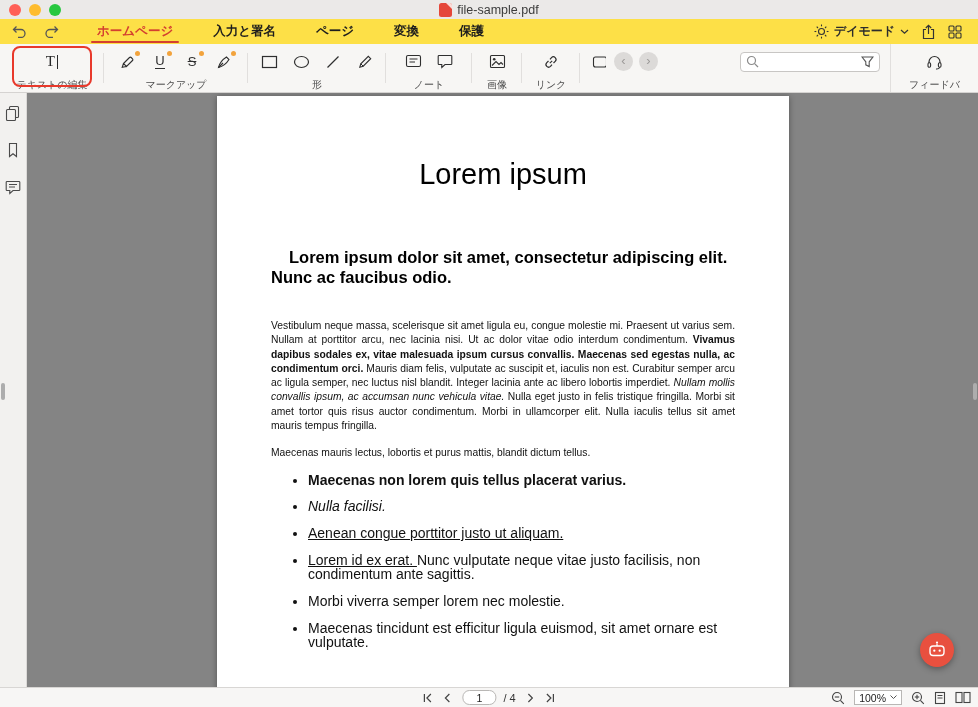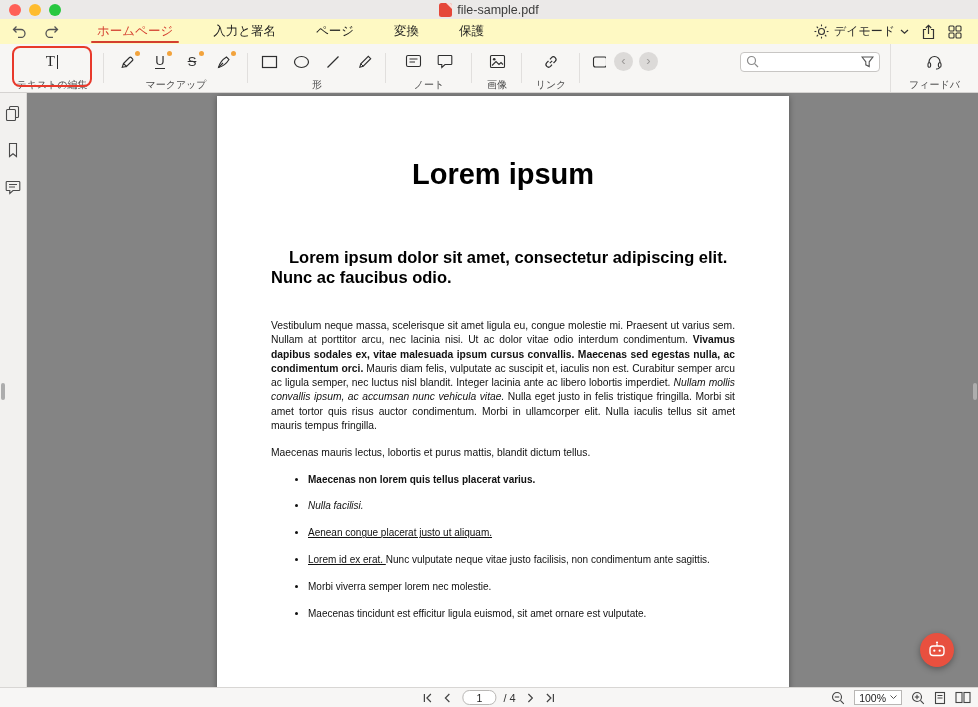--- a/index.html
+++ b/index.html
@@ -10,21 +10,21 @@
   
   .titlebar { height:19px; background:#ebe9e8; display:flex; align-items:center; position:relative; }
   .lights { position:absolute; left:9px; display:flex; gap:8px; }
   .light { width:12px; height:12px; border-radius:50%; }
   .light.r { background:#ff5f57; } .light.y { background:#febc2e; } .light.g { background:#28c840; }
   .wintitle { margin:0 auto; display:flex; align-items:center; gap:5px; font-size:12.5px; font-weight:normal; color:#3c3c3c; }
   .pdfbadge { width:13px; height:14px; background:#e5473a; border-radius:2.5px; position:relative; }
   .pdfbadge::after { content:""; position:absolute; right:0; top:0; border:3px solid #ffffffd0; border-left-color:transparent; border-bottom-color:transparent; border-radius:0 2.5px 0 0; }
 
   
-  .tabbar { height:25px; background:#fef9c3; display:flex; align-items:stretch; padding:0 10px; }
+  .tabbar { height:25px; background:#fde047; display:flex; align-items:stretch; padding:0 10px;font-weight:bold; }
   .undoredo { display:flex; align-items:center; gap:13px; margin-right:16px; }
   .ur-btn { padding:2px; }
   .tab { padding:0 20px; display:flex; align-items:center; font-size:12.5px; color:#1d1d1d; position:relative; white-space:nowrap; }
   .tab.active { color:#d43f2f; }
   .tab.active::after { content:""; position:absolute; left:14px; right:14px; bottom:1px; height:2px; background:#d43f2f; border-radius:2px; }
   .tabbar-right { margin-left:auto; display:flex; align-items:center; gap:12px; padding-right:6px; }
   .daymode { display:flex; align-items:center; gap:5px; font-size:12px; color:#2c2c2c; }
 
   
   .toolbar { height:49px; background:#f7f6f4; border-bottom:1px solid #d5d3d1; display:flex; align-items:stretch; position:relative; }
@@ -46,26 +46,26 @@
   .searchbox { width:140px; height:20px; background:#fff; border:1px solid #c8c6c4; border-radius:4px; display:flex; align-items:center; padding:0 5px; gap:4px; }
   .searchbox input { flex:1; border:none; outline:none; font-size:11px; min-width:0; background:transparent; }
   .partial-sliver { width:26px; overflow:hidden; }
 
   
   .main { position:absolute; top:93px; left:0; right:0; bottom:20px; display:flex; }
   .sidebar { width:27px; background:#f2f1ef; border-right:1px solid #dcdad8; display:flex; flex-direction:column; align-items:center; padding-top:10px; gap:17px; flex:0 0 auto; }
   .sbicon { width:20px; height:20px; display:flex; align-items:center; justify-content:center; }
   .content { flex:1; background:#848484; position:relative; overflow:hidden; }
   .page { position:absolute; left:190px; top:3px; width:572px; height:760px; background:#fff; box-shadow:0 1px 6px rgba(0,0,0,.38); padding:62px 54px 0; }
-  .doc-title { text-align:center; font-size:29px; font-weight:bold; color:#000; }
+  .doc-title { text-align:center; font-size:29px; font-weight:normal; color:#000; }
   .doc-heading { margin-top:56px; font-size:16.5px; font-weight:bold; line-height:20px; text-indent:18px; color:#000; }
   .para { margin-top:32px; font-size:10.3px; line-height:14.3px; text-align:justify; color:#111; }
   .para.p2 { margin-top:13px; text-align:left; }
   .doc ul { margin-top:12px; padding-left:37px; }
-  .doc li { font-size:10px; line-height:14.3px; margin-bottom:12.5px; color:#111; }
+  .doc li { font-size:14px; line-height:14.3px; margin-bottom:12.5px; color:#111; }
   .b { font-weight:bold; } .i { font-style:italic; } .u { text-decoration:underline; }
   .chart { display:flex; align-items:flex-start; margin-top:18px; }
   .yaxis { width:105px; text-align:right; padding-right:4px; font-size:8.5px; color:#333; margin-top:-5px; }
   .yaxis div { height:20px; }
   .chart-box { width:224px; height:80px; border:1px solid #c9c9c9; background:#fff; position:relative; }
   .legend-dot { position:absolute; top:-7px; left:50%; width:5px; height:5px; background:#f0a13a; }
   .scrollthumb { position:absolute; width:4px; height:17px; border-radius:2px; background:#adadad; top:290px; }
 
   
   .statusbar { position:absolute; bottom:0; left:0; right:0; height:20px; background:#f7f6f5; border-top:1px solid #d8d6d4; }
@@ -336,21 +336,21 @@
 
   <div class="content">
     <div class="page doc">
       <div class="doc-title">Lorem ipsum</div>
       <div class="doc-heading">Lorem ipsum dolor sit amet, consectetur adipiscing elit. Nunc ac faucibus odio.</div>
       <p class="para"><span>Vestibulum neque massa, scelerisque sit amet ligula eu, congue molestie mi. Praesent ut varius sem. Nullam at porttitor arcu, nec lacinia nisi. Ut ac dolor vitae odio interdum condimentum. </span><span class="b">Vivamus dapibus sodales ex, vitae malesuada ipsum cursus convallis. Maecenas sed egestas nulla, ac condimentum orci.</span><span> Mauris diam felis, vulputate ac suscipit et, iaculis non est. Curabitur semper arcu ac ligula semper, nec luctus nisl blandit. Integer lacinia ante ac libero lobortis imperdiet. </span><span class="i">Nullam mollis convallis ipsum, ac accumsan nunc vehicula vitae.</span><span> Nulla eget justo in felis tristique fringilla. Morbi sit amet tortor quis risus auctor condimentum. Morbi in ullamcorper elit. Nulla iaculis tellus sit amet mauris tempus fringilla.</span></p>
       <p class="para p2">Maecenas mauris lectus, lobortis et purus mattis, blandit dictum tellus.</p>
       <ul>
         <li><span class="b">Maecenas non lorem quis tellus placerat varius.</span></li>
         <li><span class="i">Nulla facilisi.</span></li>
-        <li><span class="u">Aenean congue placerat justo ut aliquam. </span></li>
+        <li><span class="u">Aenean congue porttitor justo ut aliquam. </span></li>
         <li><span class="u">Lorem id ex erat. </span><span>Nunc vulputate neque vitae justo facilisis, non condimentum ante sagittis.</span></li>
         <li><span>Morbi viverra semper lorem nec molestie.</span></li>
         <li><span>Maecenas tincidunt est efficitur ligula euismod, sit amet ornare est vulputate.</span></li>
       </ul>
     </div>
     <div class="scrollthumb" style="right:1px;"></div>
   </div>
   <div class="scrollthumb" style="left:1px;"></div>
 </div>
 

